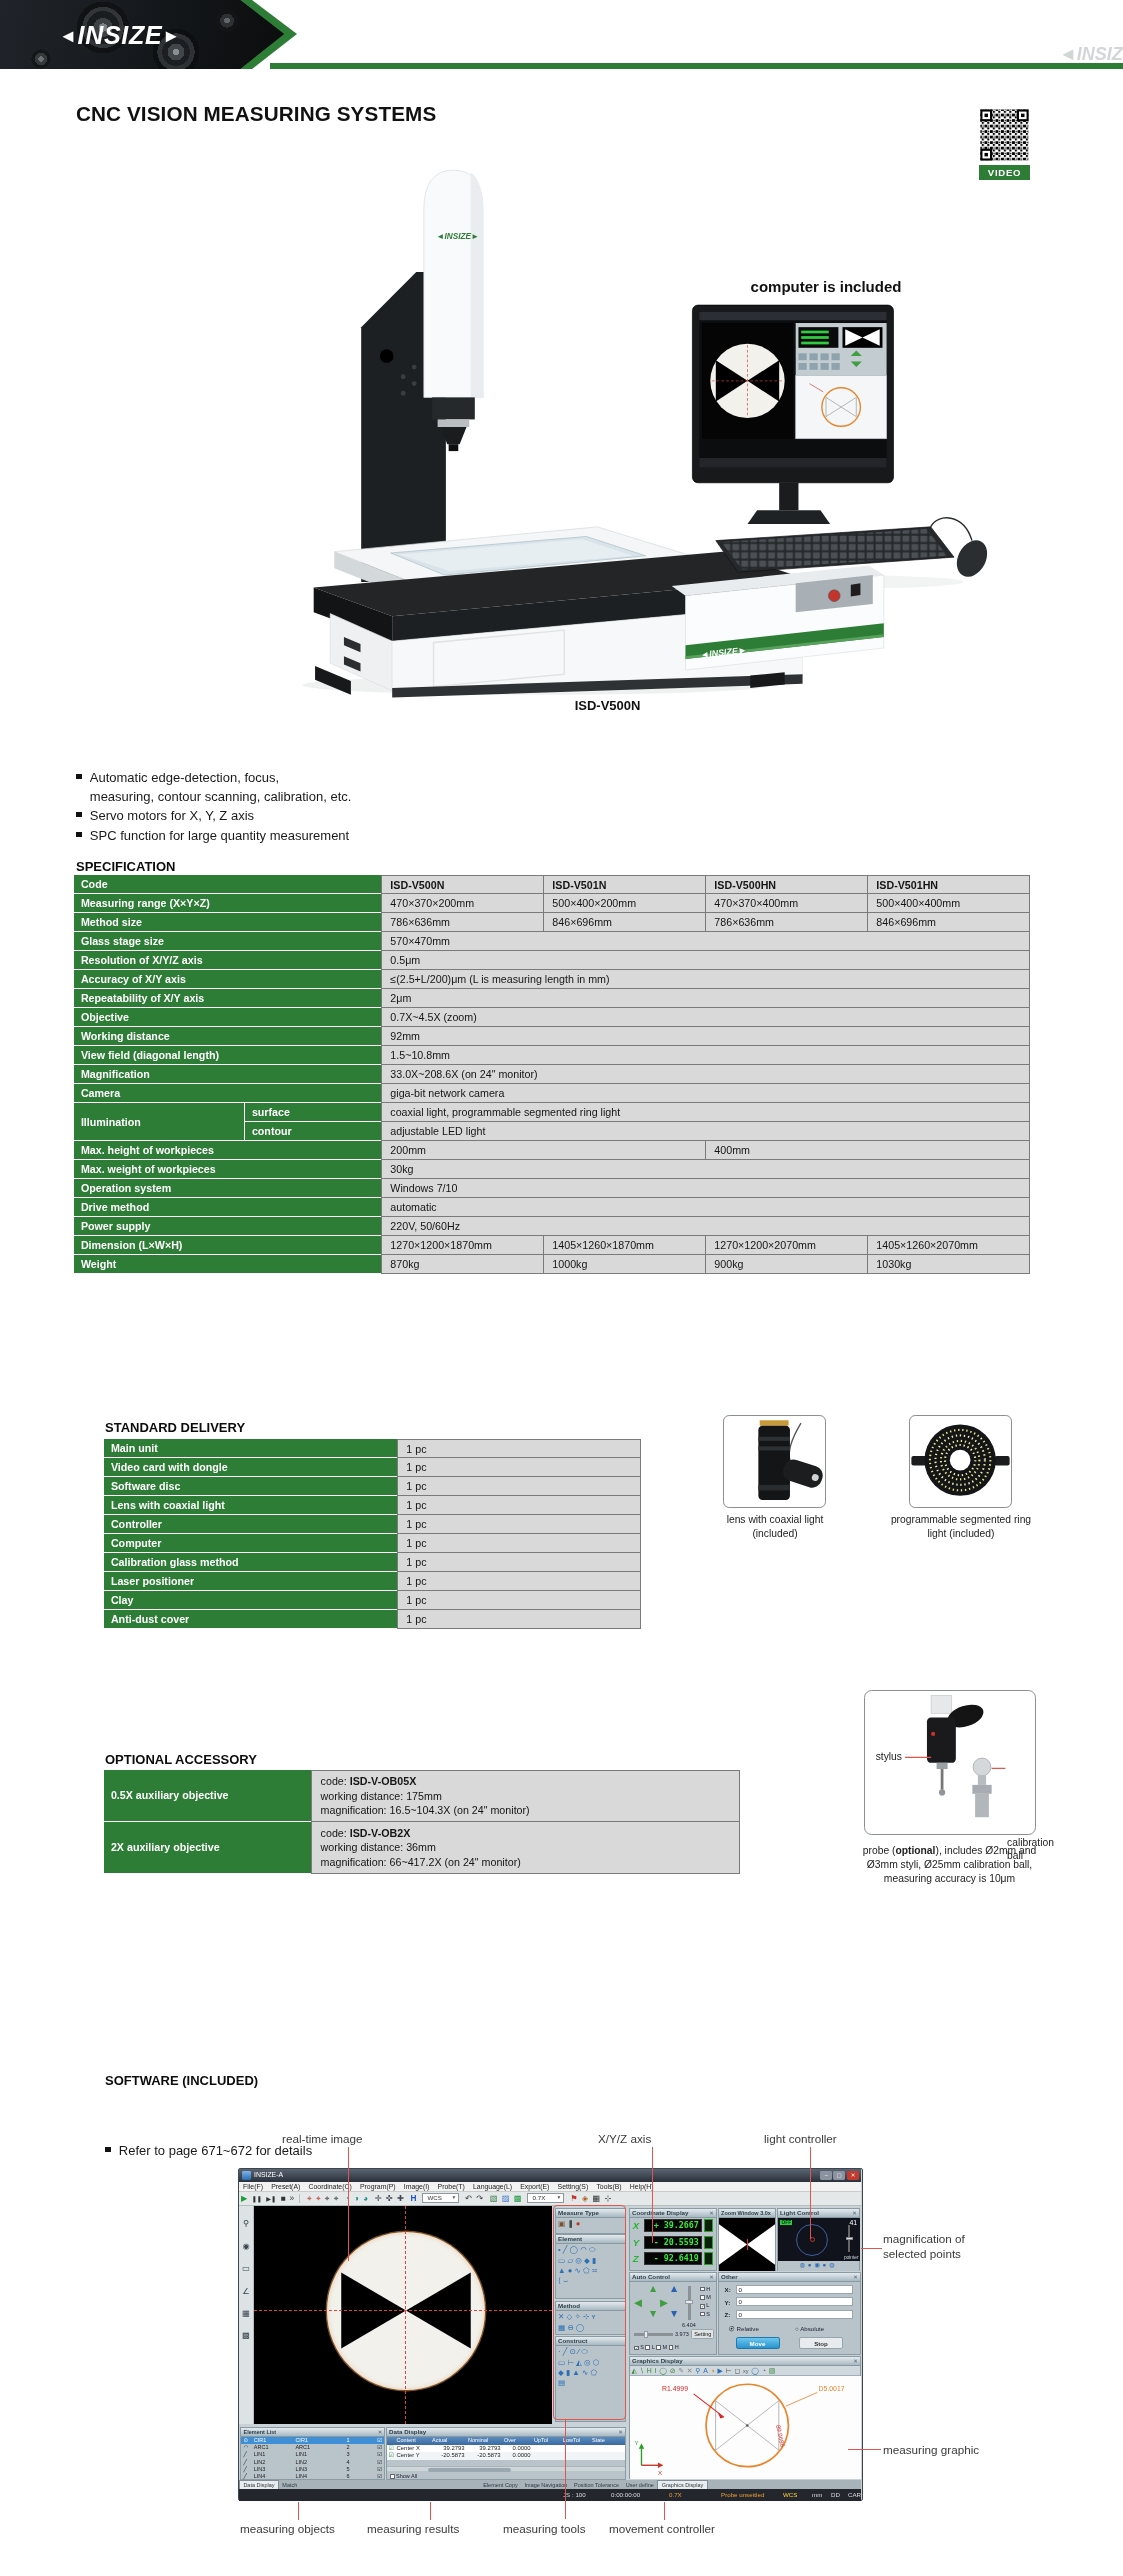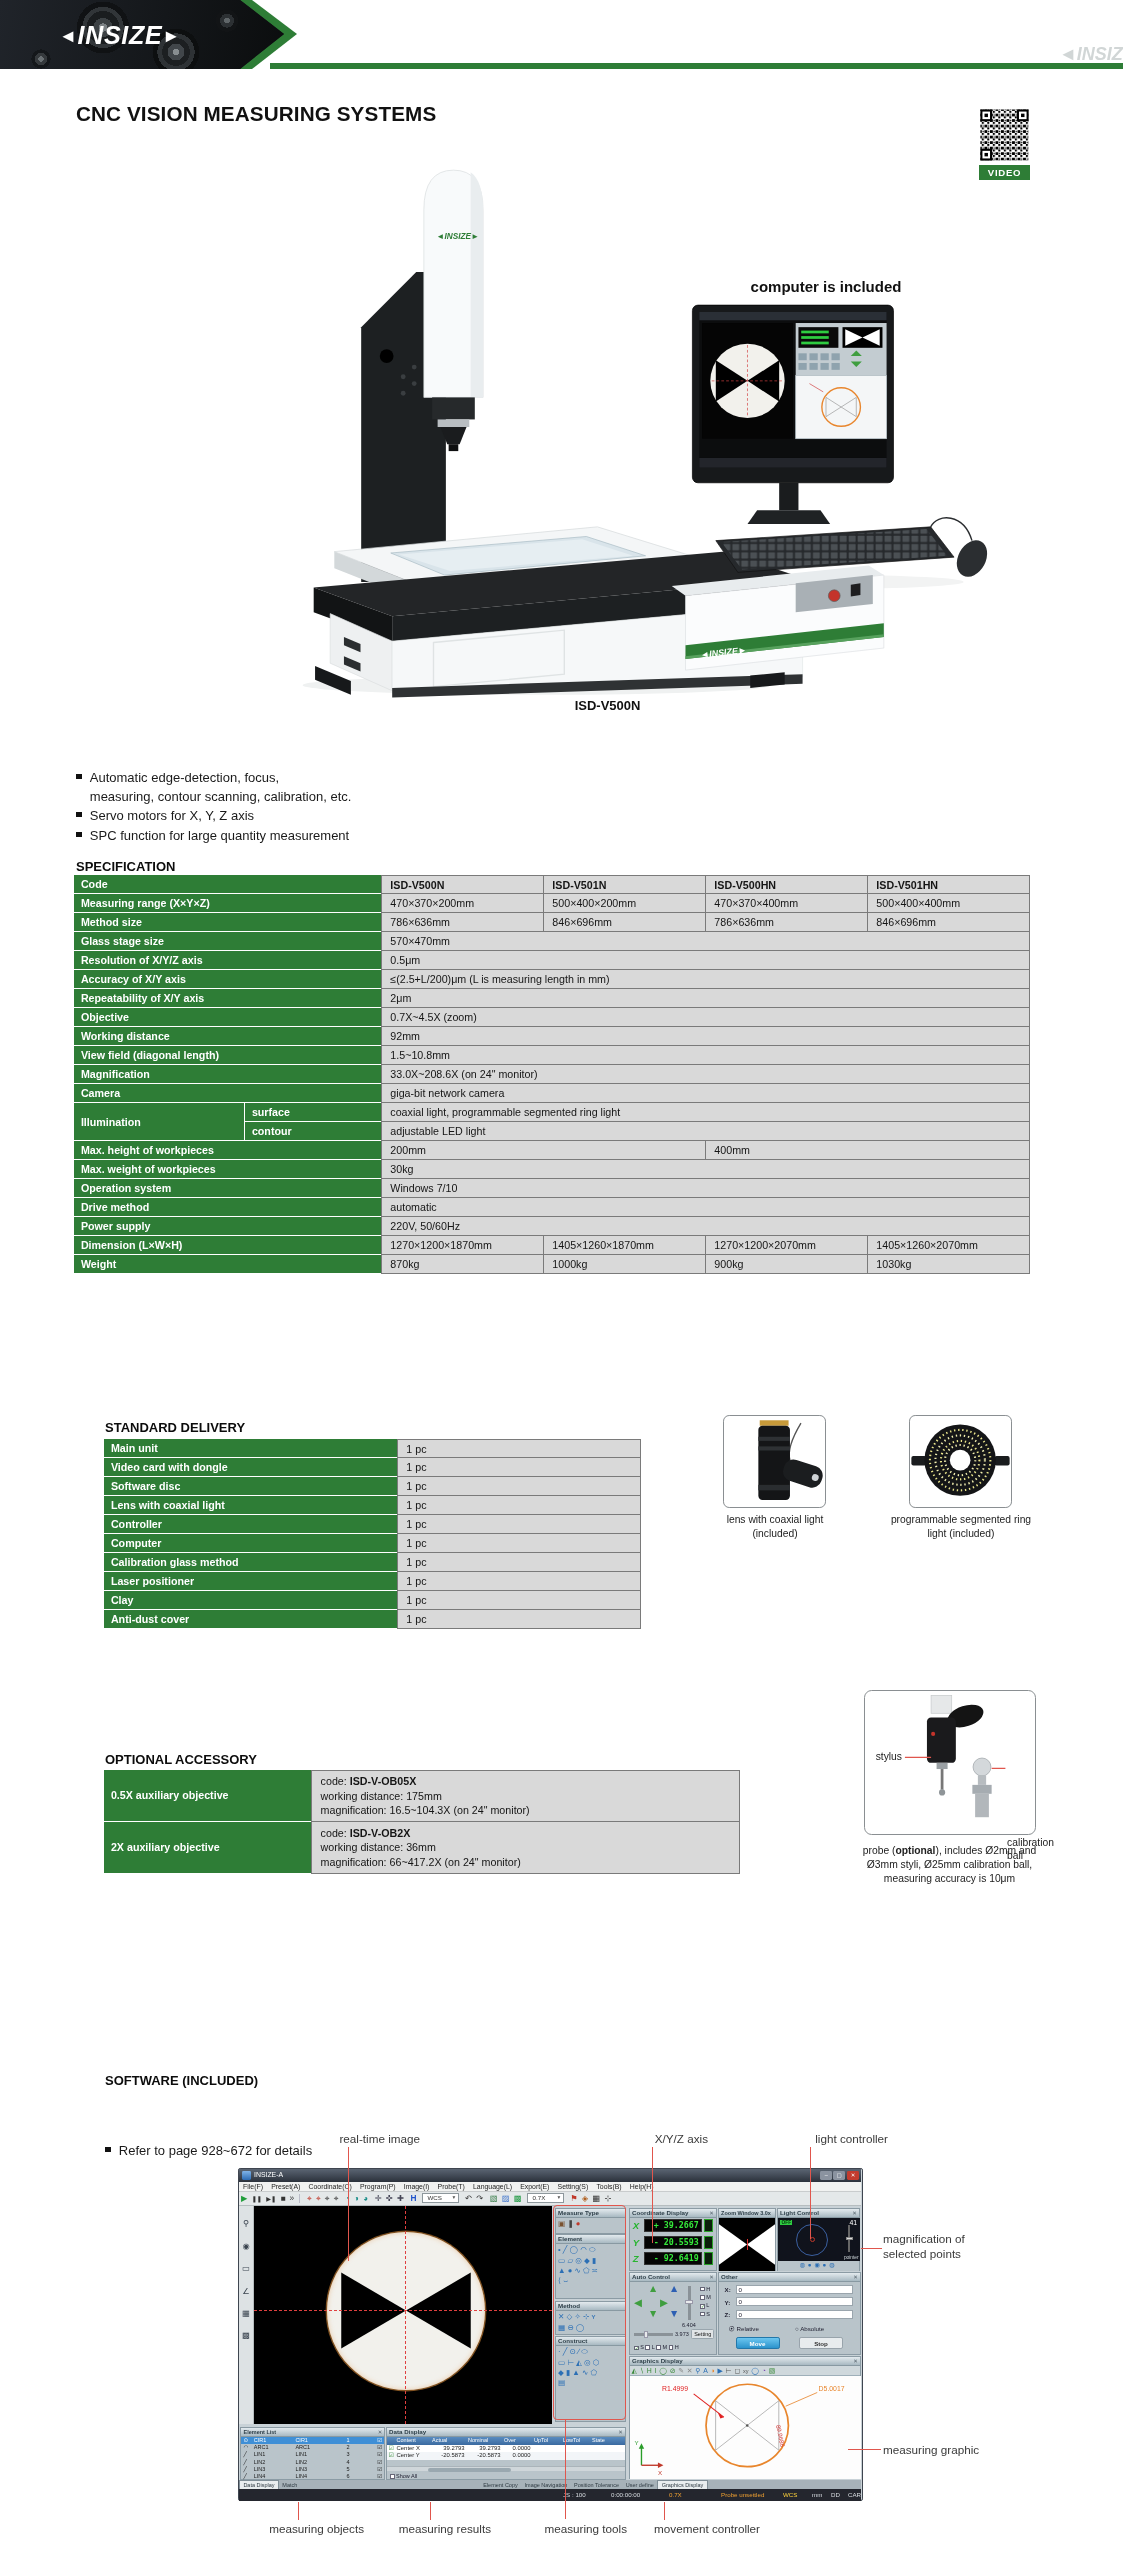--- a/index.html
+++ b/index.html
@@ -86,21 +86,21 @@
   .gtool span{padding:0 1.4px}
   .elrow{position:relative;height:7.2px;font-size:5.5px;line-height:6.9px;color:#222;white-space:nowrap}
   .elrow.sel{background:#3f8fd6;color:#fff}
   .ddhead{height:7.6px;background:linear-gradient(#5a8cc0,#3a6aa0);color:#fff;font-size:5.5px;line-height:7.6px;white-space:nowrap}
   .ddrow{height:7.6px;background:#fff;font-size:5.9px;line-height:7.6px;color:#222;white-space:nowrap}
   .tabstrip{left:0;top:311px;width:622px;height:9.6px;background:#a7b2b9;font-size:5.5px;line-height:9px;color:#2e3a42;white-space:nowrap}
   .tab{display:inline-block;padding:0 3.4px;height:9px}
   .tab.active{background:#e9edef;border:0.7px solid #7f8d96;border-bottom:none}
   .statusbar{left:0;top:320px;width:622px;height:11.7px;background:#24262e;overflow:hidden}
   .statusbar span{position:absolute;top:0;font-size:6.2px;line-height:11px;color:#d8dde2;white-space:nowrap}
-  .ann{font-size:11.7px;color:#3a3a3a;text-align:right;white-space:nowrap}
+  .ann{font-size:11.7px;color:#3a3a3a;text-align:left;white-space:nowrap}
   .annline{position:absolute;background:#e0564d;z-index:30}
   .toolsoutline{left:553px;top:2205px;width:73px;height:215px;border:1.4px solid #e0564d;border-radius:4.1px;z-index:30}
 </style>
 </head>
 <body>
 
 <div class="abs hdr-green"></div>
 <div class="abs hdr-line"></div>
 <div class="abs hdr-photo"></div>
 <div class="abs hdr-logo"><span class="arr">◄</span><span>INSIZE</span><span class="arr">►</span></div>
@@ -471,21 +471,21 @@
     <rect x="156" y="136" width="28" height="13" fill="#a6acb1"></rect>
     <rect x="160" y="149" width="20" height="34" fill="#b2b7bb"></rect>
     <line x1="184" y1="112" x2="204" y2="112" stroke="#e0564d" stroke-width="2"></line>
   </svg>
 </div>
 <div class="abs fig-label" style="left:868px;top:1751px;width:34px;text-align:right">stylus</div>
 <div class="abs fig-label" style="left:1007px;top:1836px;width:62px;line-height:13px">calibration ball</div>
 <div class="abs imgcap" style="left:857px;top:1844px;width:185px"><span>probe (</span><b>optional</b><span>), includes Ø2mm and Ø3mm styli, Ø25mm calibration ball, measuring accuracy is 10μm</span></div>
 
 <div class="abs sec-h" style="left:105px;top:2073px">SOFTWARE (INCLUDED)</div>
-<div class="abs feature-line" style="left:105px;top:2143px"><span class="blt"></span><span>Refer to page 928~672 for details</span></div>
+<div class="abs feature-line" style="left:105px;top:2143px"><span class="blt"></span><span>Refer to page 671~672 for details</span></div>
 
 <div class="abs ann" style="left:282px;top:2132px;width:138px">real-time image</div>
 <div class="abs ann" style="left:598px;top:2132px;width:110px">X/Y/Z axis</div>
 <div class="abs ann" style="left:764px;top:2132px;width:124px">light controller</div>
 <div class="abs annline" style="left:348px;top:2147px;width:1.4px;height:114px"></div>
 <div class="abs annline" style="left:652px;top:2147px;width:1.4px;height:96px"></div>
 <div class="abs annline" style="left:810px;top:2147px;width:1.4px;height:92px"></div>
 <div class="abs ann" style="left:883px;top:2232px;width:117px;text-align:left;line-height:14.5px"><span>magnification of</span><br><span>selected points</span></div>
 <div class="abs annline" style="left:861px;top:2248px;width:20.7px;height:1.4px"></div>
 <div class="abs ann" style="left:883px;top:2443px;width:124px;text-align:left">measuring graphic</div>

